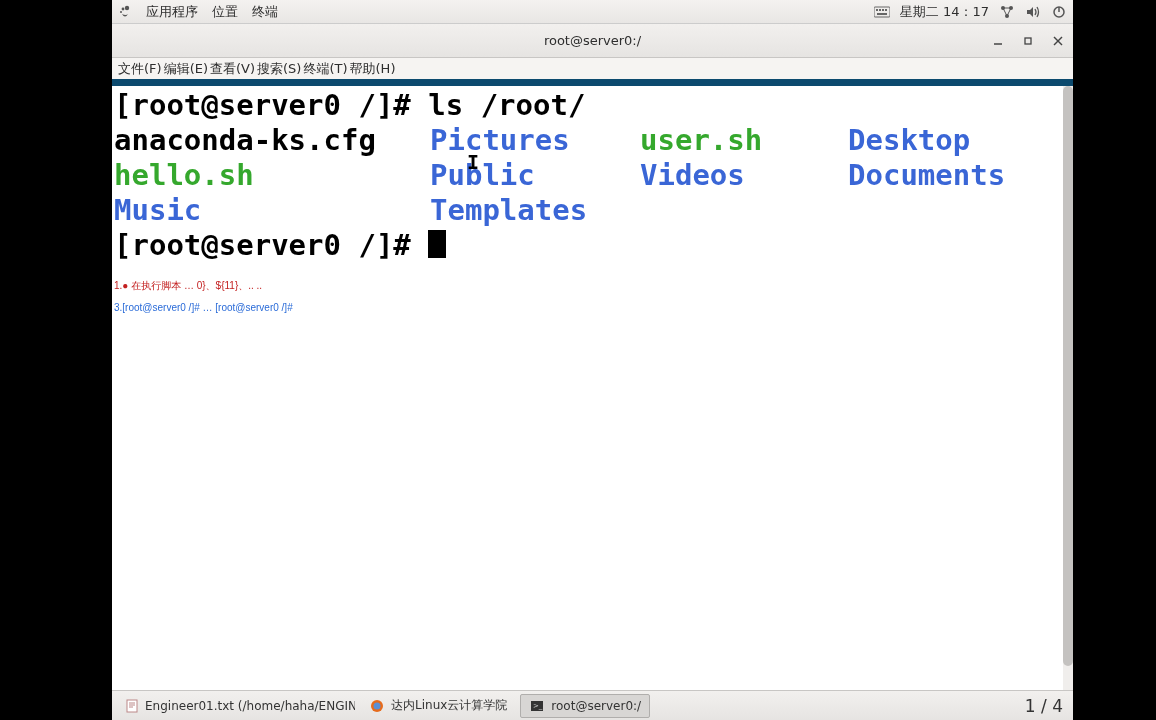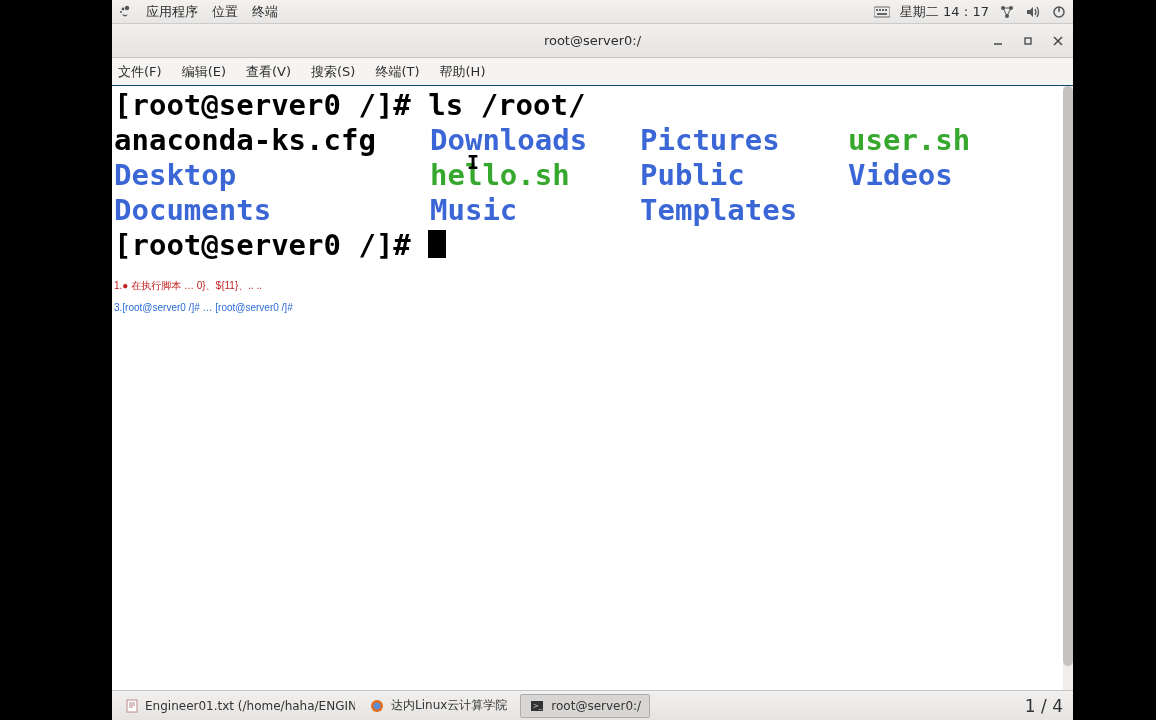--- a/index.html
+++ b/index.html
@@ -53,27 +53,27 @@
       height: 100%;
       display: flex;
       align-items: center;
       gap: 12px;
     }
     .win-btn { width: 18px; height: 18px; display: flex; align-items: center; justify-content: center; font-size: 13px; color: #444; cursor: pointer; }
 
     .menubar {
       height: 28px;
       background: #f6f4f2;
-      border-bottom: 1px solid #0c4a6e;
+      border-bottom: 7px solid #0c4a6e;
       display: flex;
       align-items: center;
       padding: 0 6px;
       font-size: 13px;
       color: #2e2e2e;
-      gap: 20px;
+      gap: 2px;
     }
     .menubar span { cursor: pointer; }
 
     .terminal-body {
       background: #fff;
       padding: 2px 2px;
       font-family: "DejaVu Sans Mono", monospace;
       font-size: 29px;
       line-height: 35px;
       font-weight: bold;
@@ -260,21 +260,20 @@
     <span>搜索(S)</span>
     <span>终端(T)</span>
     <span>帮助(H)</span>
   </div>
 
   <div class="terminal-body">
     <div><span class="prompt">[root@server0 /]# </span><span class="prompt">ls /root/</span></div>
 
     <div class="ls-grid">
       <span class="plain">anaconda-ks.cfg</span>
-      <span class="dir-blue">Downloads</span>
       <span class="dir-blue">Pictures</span>
       <span class="exec-green">user.sh</span>
 
       <span class="dir-blue">Desktop</span>
       <span class="exec-green">hello.sh</span>
       <span class="dir-blue">Public</span>
       <span class="dir-blue">Videos</span>
 
       <span class="dir-blue">Documents</span>
       <span class="dir-blue">Music</span>

